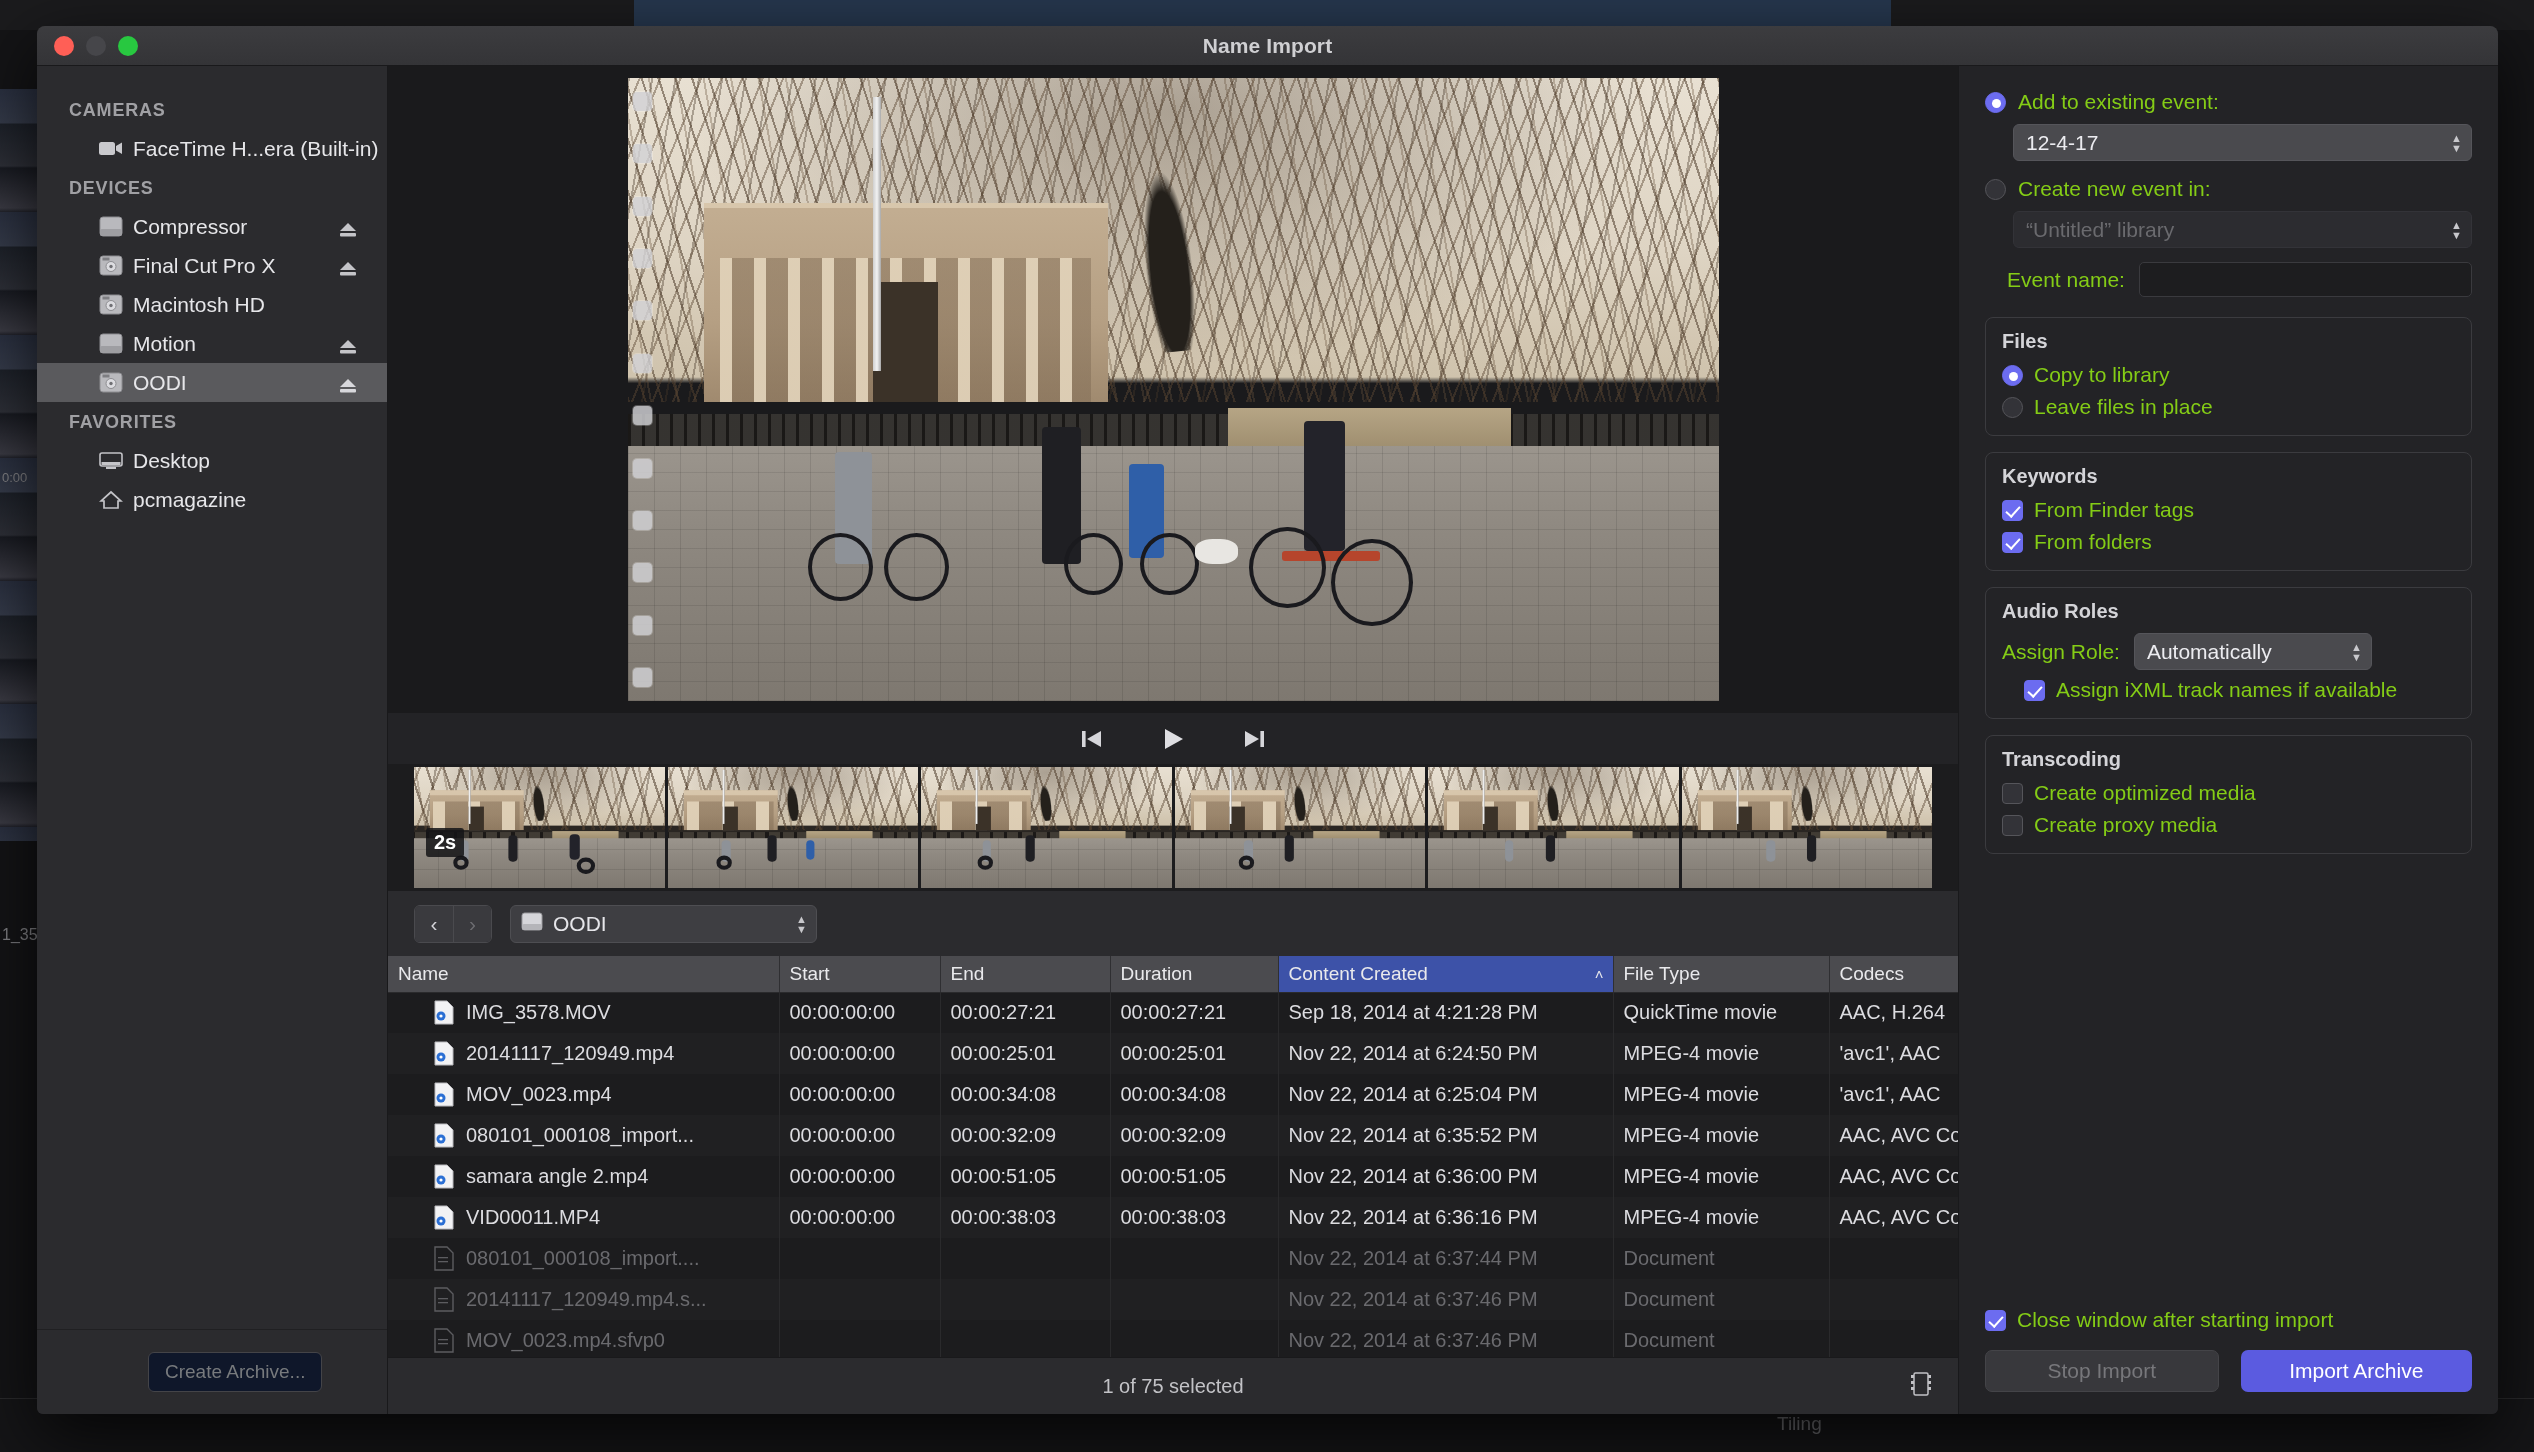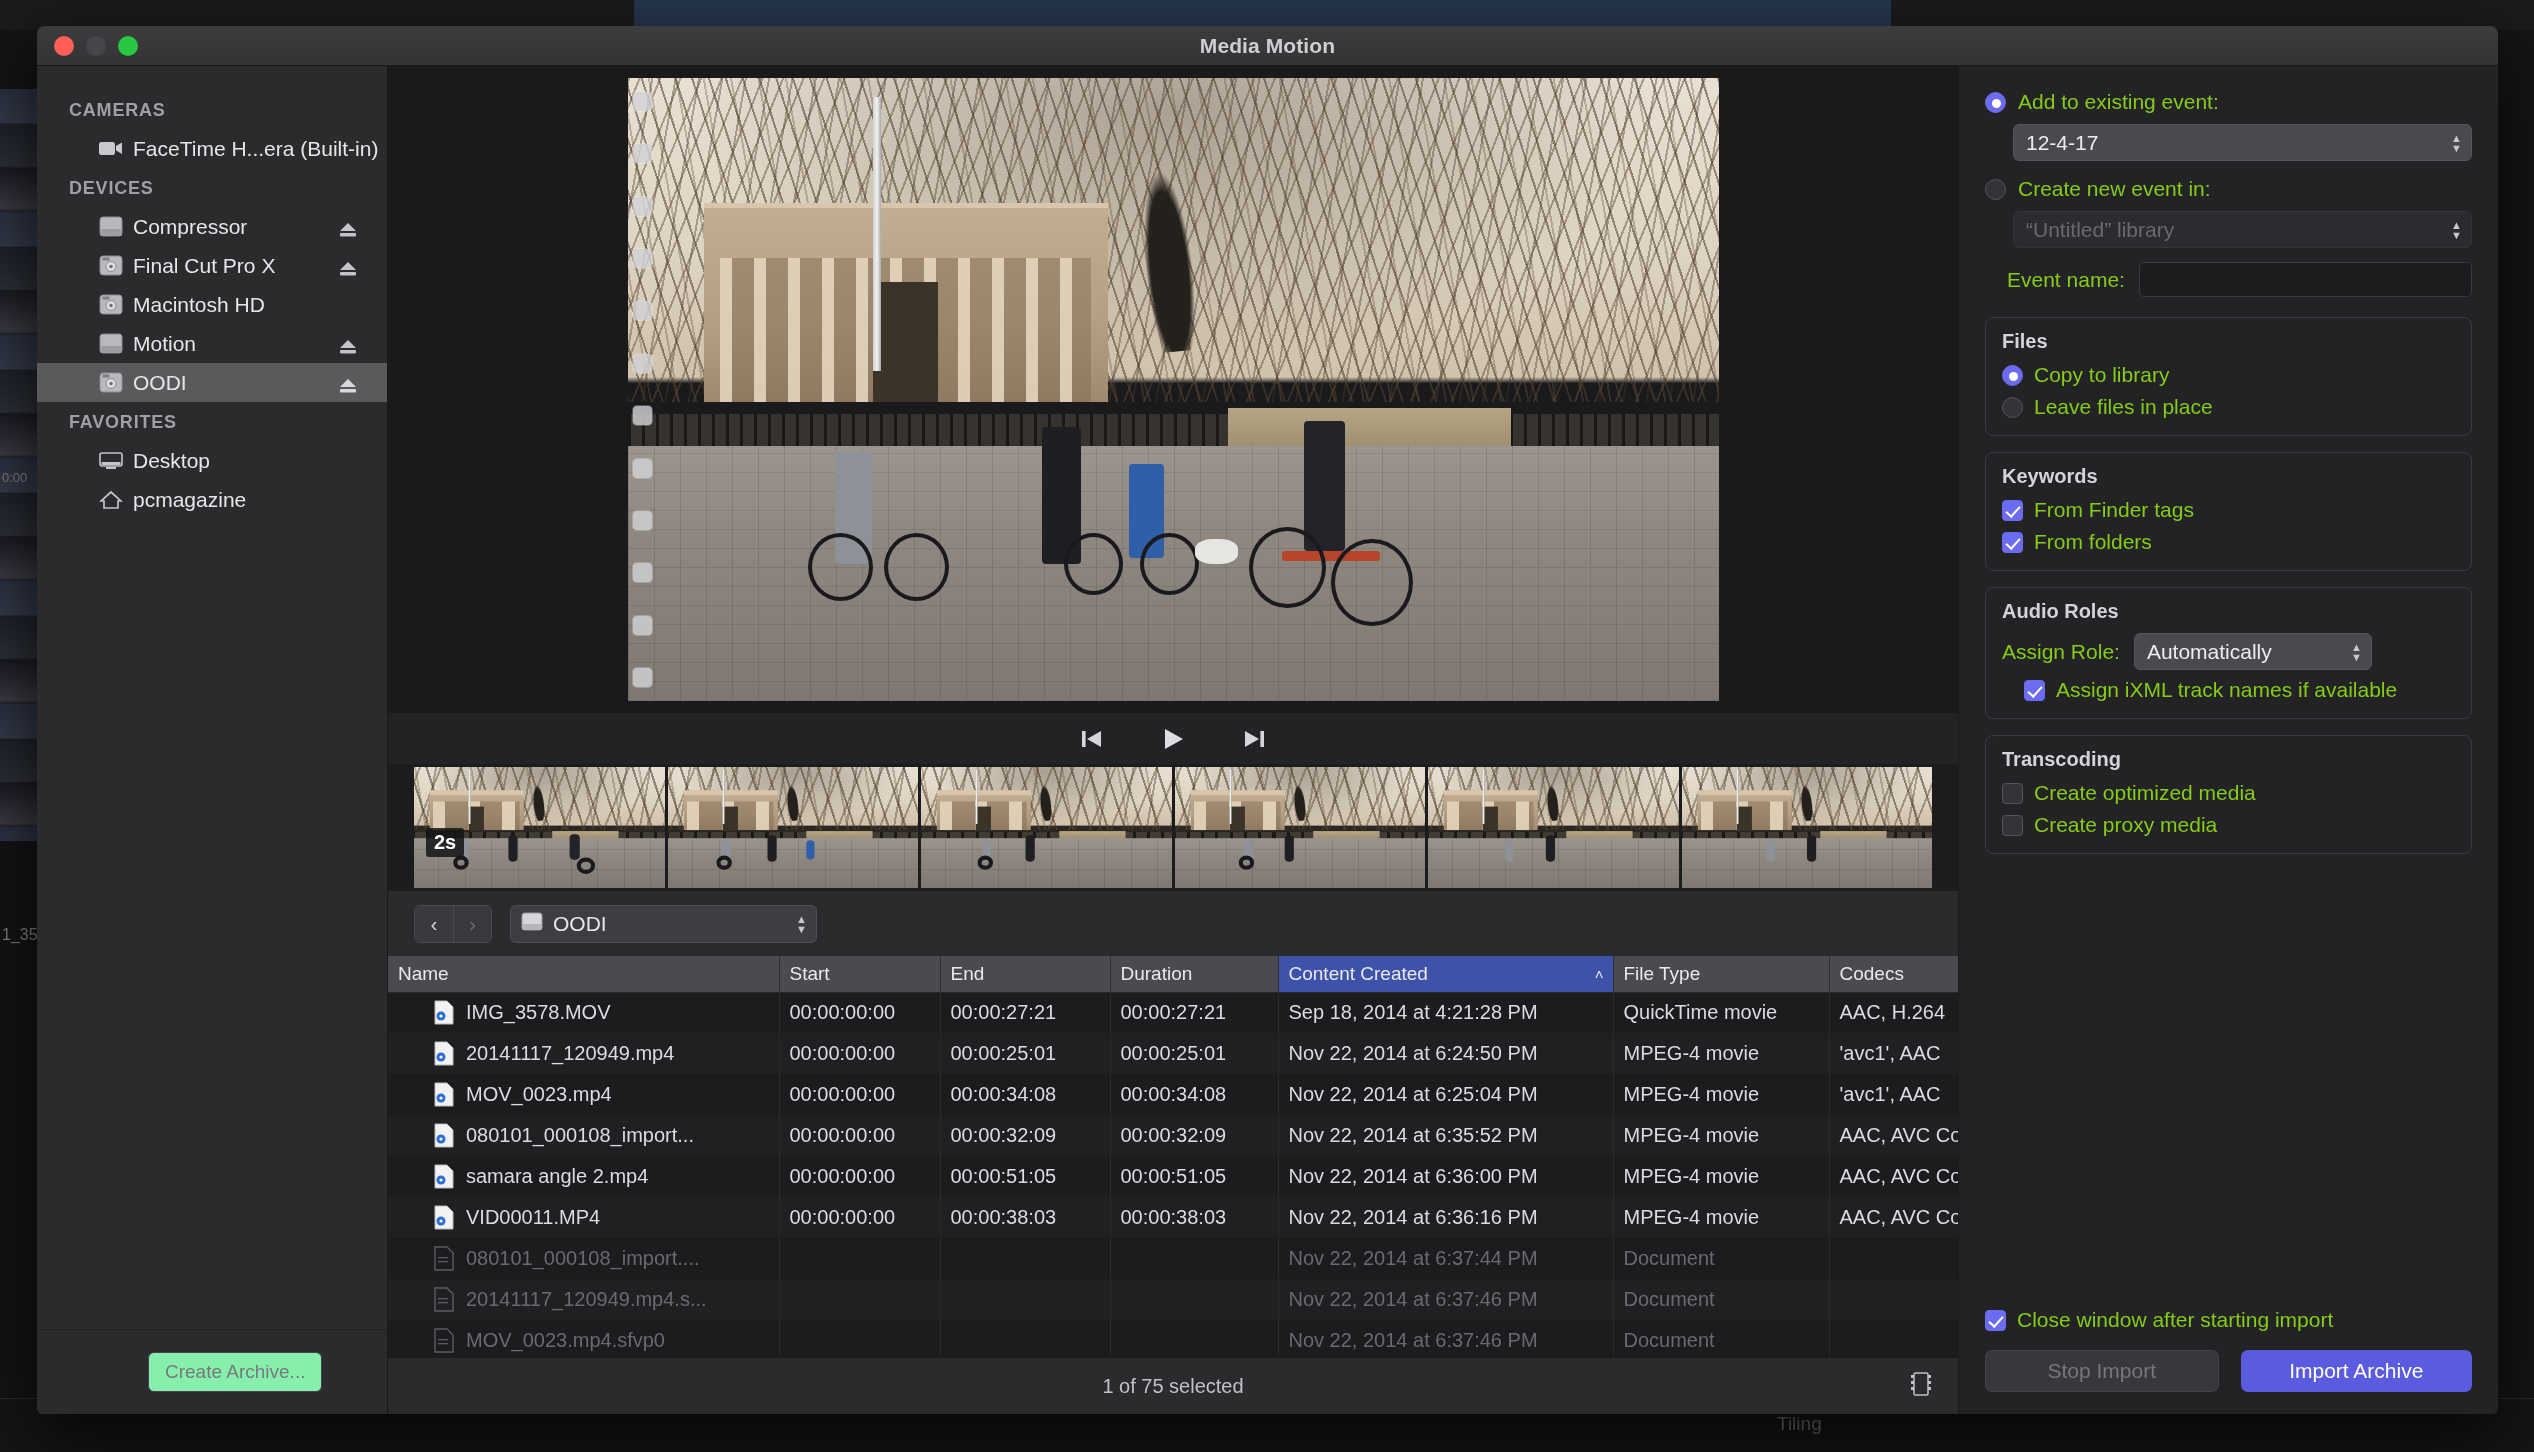--- a/index.html
+++ b/index.html
@@ -57,21 +57,21 @@
              padding:10px 0 8px 32px; }
   .sb-item { height:39px; display:flex; align-items:center; padding-left:54px; position:relative;
              color:#e6e6e9; font-size:21px; }
   .sb-item.selected { background:#5a5a5d; }
   .sb-icon { position:absolute; left:61px; width:26px; height:22px; display:flex;
              align-items:center; justify-content:center; }
   .sb-label { margin-left:42px; white-space:nowrap; }
   .eject { position:absolute; right:30px; width:18px; height:16px; }
   .sb-footer { height:85px; border-top:1px solid #202022; display:flex; align-items:center;
                padding-left:111px; }
-  .btn-archive { background:#86efac; color:#777a7d; font-size:19px; border:1px solid #444448;
+  .btn-archive { background:#0f172a; color:#777a7d; font-size:19px; border:1px solid #444448;
                  border-radius:6px; padding:8px 16px; }
 
   
   .center { flex:1; display:flex; flex-direction:column; min-width:0; background:#2b2b2e; }
   .preview { flex:0 0 647px; background:#1a1a1c; position:relative;
              display:flex; align-items:center; justify-content:center; }
   .filmwrap { position:relative; width:1091px; height:623px; }
   .film-holes { position:absolute; left:0; top:0; width:30px; height:100%;
                 display:flex; flex-direction:column; justify-content:space-between;
                 padding:14px 0; align-items:center; z-index:3; }
@@ -210,21 +210,21 @@
 </div>
 
 <div class="win">
 
   <div class="titlebar">
     <div class="traffic">
       <div class="tl red"></div>
       <div class="tl yellow"></div>
       <div class="tl green"></div>
     </div>
-    <div class="title">Media Motion</div>
+    <div class="title">Name Import</div>
   </div>
 
   <div class="body">
 
     <div class="sidebar">
       <div class="sb-scroll">
 
         <div class="sb-head">CAMERAS</div>
         <div class="sb-item">
           <span class="sb-icon">

